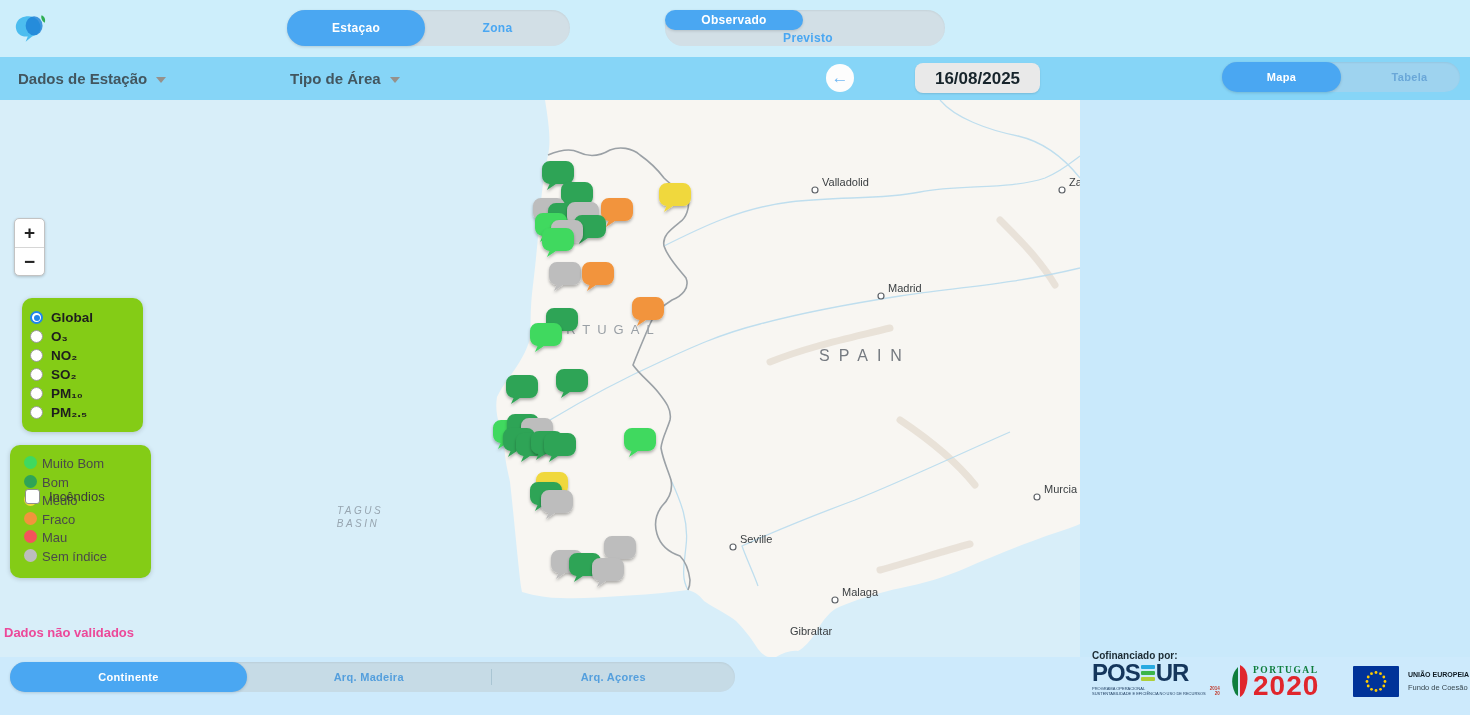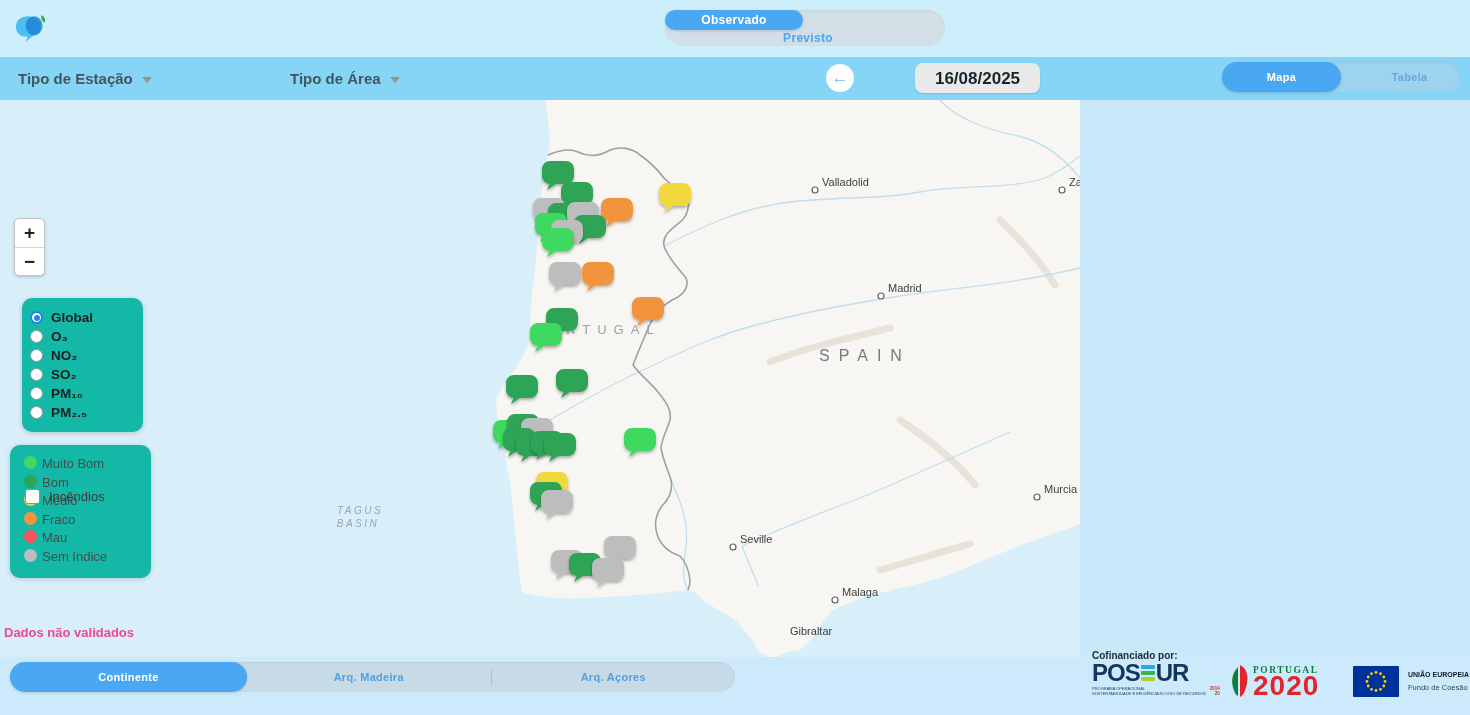--- a/index.html
+++ b/index.html
@@ -34,21 +34,21 @@
   .lbl-country{font-size:16px;fill:#757a80;letter-spacing:9px;}
   .lbl-country-sm{font-size:13px;fill:#9aa0a6;letter-spacing:7px;}
   .lbl-basin{font-size:10px;fill:#97a5b0;font-style:italic;letter-spacing:2.5px;}
   
   #zoomctl{left:14px;top:118px;width:29px;background:#fff;border:1px solid #c3c3c3;border-radius:5px;
     box-shadow:0 1px 3px rgba(0,0,0,0.2);}
   .zbtn{display:block;width:100%;height:28px;border:none;background:transparent;font-size:19px;font-weight:700;
     color:#222;cursor:pointer;padding:0;line-height:28px;font-family:inherit;}
   #zoom-out-btn{border-top:1px solid #d6d6d6;}
   
-  .panel{position:absolute;background:#14b8a6;border-radius:10px;box-shadow:0 1px 5px rgba(0,0,0,0.18);}
+  .panel{position:absolute;background:#84cc16;border-radius:10px;box-shadow:0 1px 5px rgba(0,0,0,0.18);}
   #pollutant-panel{left:22px;top:198px;width:113px;padding:10px 0 10px 8px;}
   .radio-row{display:flex;align-items:center;height:19px;cursor:pointer;}
   .radio{width:13px;height:13px;border-radius:50%;border:1.6px solid #9b9b9b;background:#fff;margin-right:8px;
     box-sizing:border-box;flex:0 0 13px;}
   .radio.checked{border:2px solid #2186eb;position:relative;}
   .radio.checked::after{content:"";position:absolute;left:1.5px;top:1.5px;width:6px;height:6px;border-radius:50%;background:#2186eb;}
   .radio-label{font-size:13.5px;font-weight:600;color:#1e1e1e;}
   #legend-panel{left:10px;top:345px;width:127px;padding:11px 0 11px 14px;}
   .legend-row{display:flex;height:18.5px;}
   .ldot{width:13px;height:13px;border-radius:50%;margin-right:5px;flex:0 0 13px;}
@@ -87,30 +87,34 @@
 </head>
 <body>
 
 <div class="abs" id="topbar">
   <svg class="abs" style="left:14px;top:13px;" width="36" height="32" viewBox="0 0 34 30">
     <path d="M8,4 C3,6 1,11 2,15 C3,20 8,23 13,22 L11,27 L17,22 C22,21 26,17 25,12 C24,6 18,2 12,3 Z" fill="#45b9ee" opacity="0.95"></path>
     <ellipse cx="19" cy="12" rx="8" ry="9" fill="#1c7fd6" opacity="0.8"></ellipse>
     <path d="M26,2 C29,3 30,6 29,9 C27,8 25,5 26,2 Z" fill="#2fae53"></path>
   </svg>
 
+  <div class="seg-toggle" style="left:287px;width:283px;">
+    <button class="seg sel" style="width:138px;">Estaçao</button>
+    <button class="seg" style="flex:1;">Zona</button>
+  </div>
 
   <div class="seg-toggle" style="left:665px;width:280px;flex-direction:column;">
     <button class="seg sel" style="width:138px;">Observado</button>
     <button class="seg" style="flex:1;padding-left:12px;">Previsto</button>
   </div>
 </div>
 
 <div class="abs" id="filterbar">
   <div class="dropdown" style="left:18px;">
-    <span>Tipo de Estação</span>
+    <span>Dados de Estação</span>
     <span class="caret"></span>
   </div>
   <div class="dropdown" style="left:290px;">
     <span>Tipo de Área</span>
     <span class="caret"></span>
   </div>
 </div>
 <button class="abs" id="back-btn">
   <span>←</span>
 </button>

